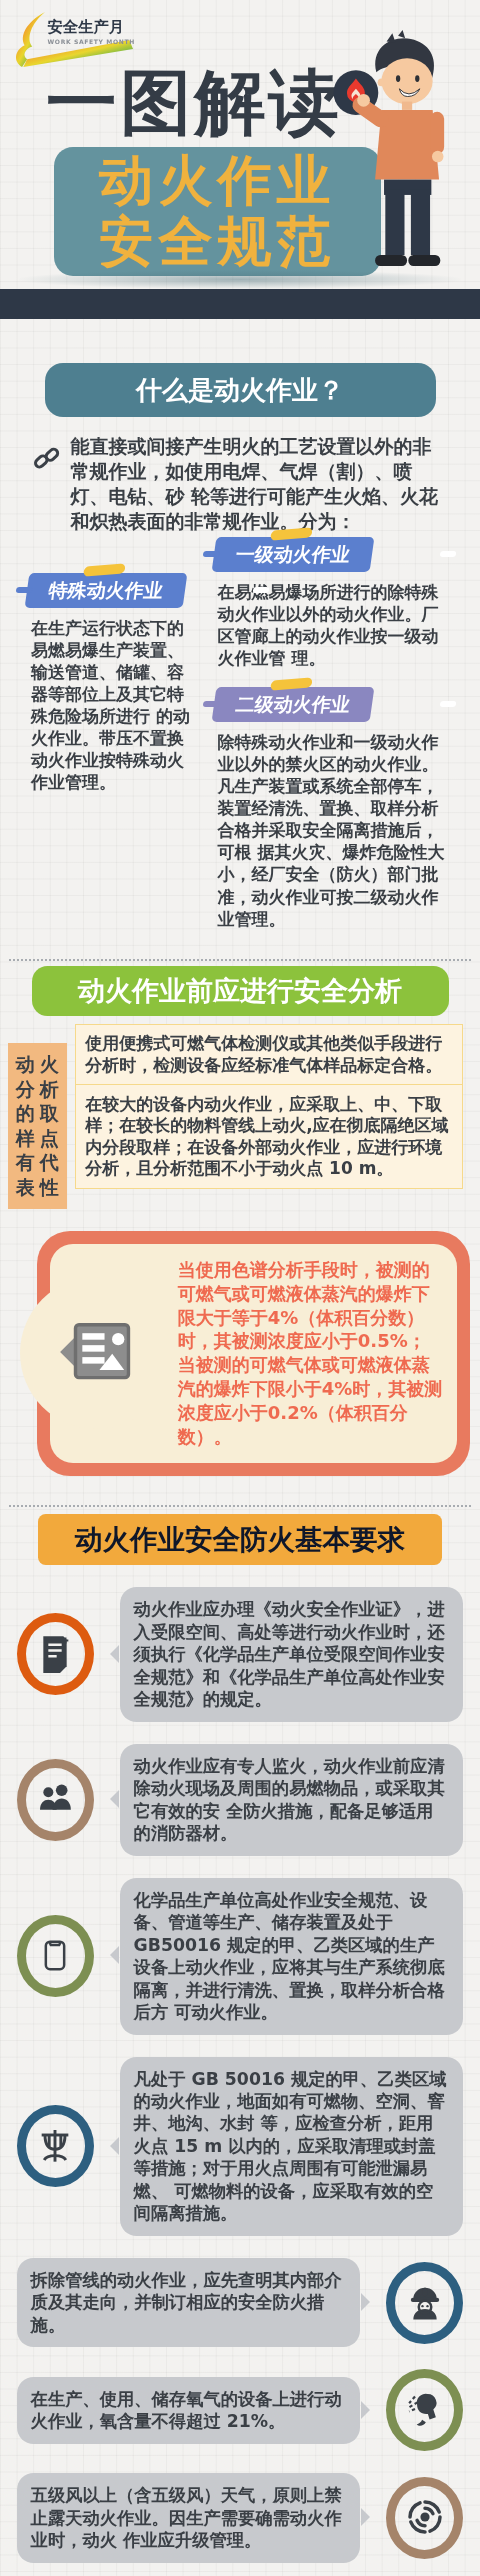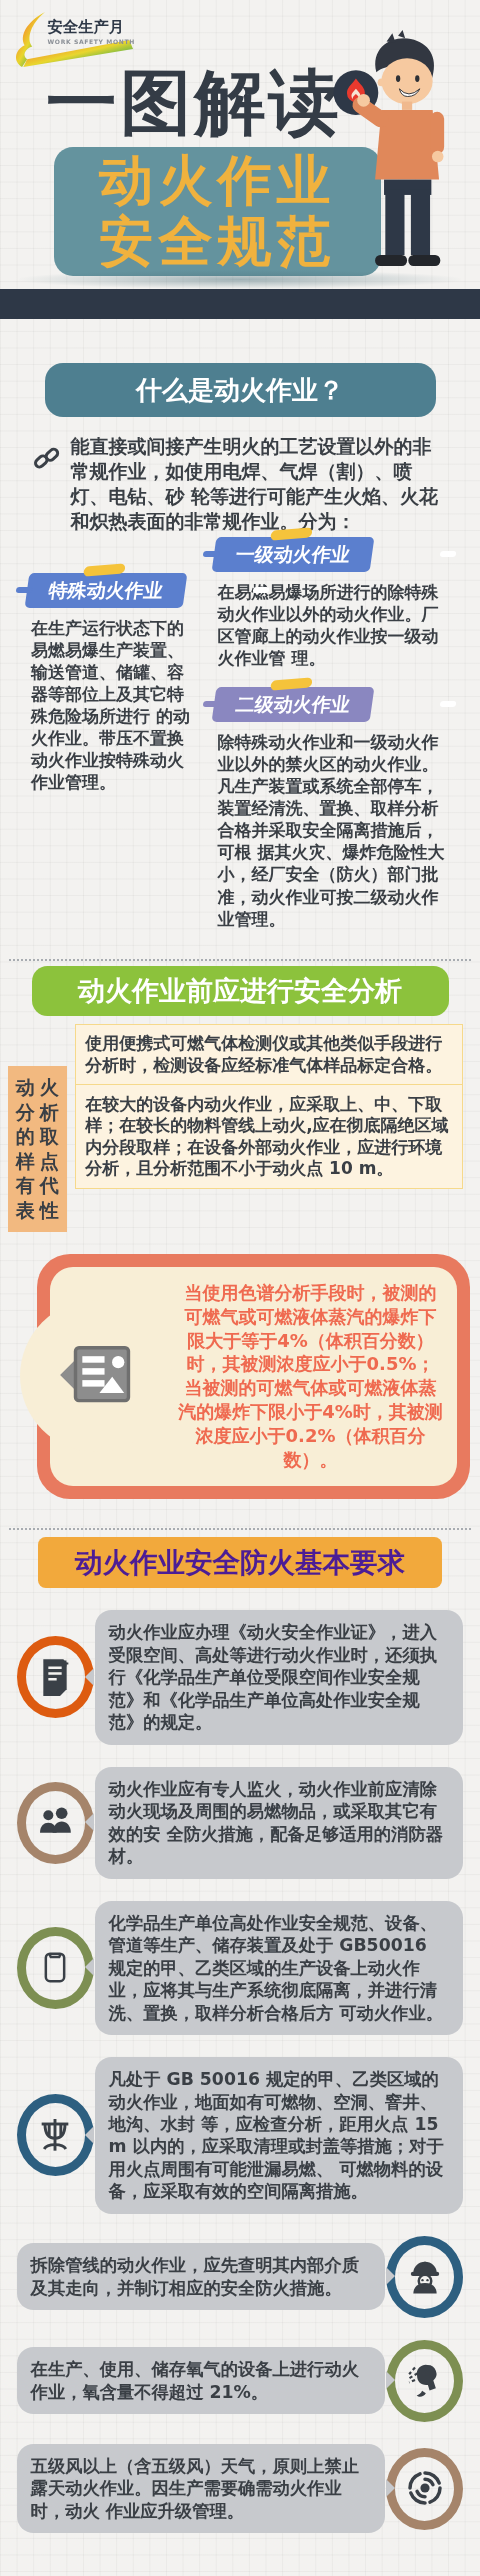--- a/index.html
+++ b/index.html
@@ -23,21 +23,21 @@
   .mascot{position:absolute;top:29.5px;right:1.3px;width:149px;height:257px;}
   .hero-shadow{position:absolute;left:19px;right:19px;bottom:0;height:19px;
     background:radial-gradient(ellipse at center, rgba(80,115,125,.5), rgba(80,115,125,0) 72%);}
   .navy-bar{height:30px;background:#2e3847;}
   
   .sec-header{margin:0 auto;text-align:center;font-weight:800;}
   .sec-header.teal{margin-top:44px;width:391px;background:#4e7f90;color:#fff;
     font-size:26px;padding:9.6px 0;border-radius:18px;}
   .sec-header.green{margin-top:5.1px;width:417px;background:#8cc23c;color:#fff;
     font-size:27px;padding:7px 0;border-radius:15.4px;}
-  .sec-header.amber{margin-top:6.4px;width:404px;background:#f2a93c;color:#4c1d95;
+  .sec-header.amber{margin-top:6.4px;width:404px;background:#f2a93c;color:#0f172a;
     font-size:27.5px;padding:7.7px 0;border-radius:7.7px;}
   .dotted{border:0;border-top:2.6px dotted #8f959c;margin:29.5px 9px 0;opacity:.75;}
   
   .intro{display:flex;align-items:flex-start;padding:0 33px 0 31px;margin-top:16.6px;}
   .chain{flex:0 0 33px;margin:9px 6.4px 0 0;}
   .intro p{margin:0;font-size:19px;line-height:1.32;}
   .cols{display:flex;gap:16.6px;padding:0 27px;margin-top:2.6px;}
   .col-l{flex:0 0 170px;}
   .col-r{flex:1;}
   .col-l .label-wrap{margin-top:36px;}
@@ -45,38 +45,38 @@
     font-size:19px;font-weight:800;border-radius:5.1px;transform:skewX(-8deg);}
   .brush.blue{background:#5b7fce;}
   .brush.purple{background:#8a87c0;margin-top:3.8px;}
   .brush::before{content:"";position:absolute;top:-8.3px;left:34%;width:41px;height:9.6px;
     background:#f5c33b;border-radius:5.1px;transform:rotate(-5deg);}
   .brush::after{content:"";position:absolute;top:50%;left:-11.5px;width:16.6px;height:5.8px;
     margin-top:-3.2px;background:inherit;border-radius:3.2px;box-shadow:237px 0 0 0 currentColor;}
   .cols p{margin:9px 4px 0;font-size:17px;line-height:1.3;white-space:pre-line;}
   
   .analysis{display:flex;gap:7.7px;padding:0 16.6px 0 7.7px;margin-top:7.7px;align-items:flex-start;}
-  .v-label{flex:0 0 54px;margin-top:42px;background:#f2b980;padding:10.2px 2.6px;
+  .v-label{flex:0 0 54px;margin-top:19px;background:#f2b980;padding:10.2px 2.6px;
     display:flex;flex-direction:column;row-gap:1.3px;text-align:center;}
   .v-label div{font-size:19px;letter-spacing:5.1px;padding-left:5.1px;line-height:1.22;}
   .rules{flex:1;background:#fdf3e0;border:1.9px solid #f6d98b;}
   .rules p{margin:0;padding:8.3px 9.6px;font-size:17px;line-height:1.26;
     border-bottom:1.9px solid #f6d98b;}
   .rules p:last-child{border-bottom:0;}
   .note-box{position:relative;margin:22px 10px 0 37px;background:#e87a5f;
-    border-radius:33px;padding:12.8px;text-align:center;}
+    border-radius:33px;padding:12.8px;}
   .note-inner{position:relative;background:#f8eed6;border-radius:23px;
     padding:14px 14px 14px 128px;min-height:145px;}
   .note-circle{position:absolute;left:-29.5px;top:50%;transform:translateY(-50%);
     width:152px;height:152px;background:#f8eed6;border-radius:50%;
     display:flex;align-items:center;justify-content:center;}
   .note-inner p{margin:0;font-size:18px;line-height:1.33;color:#ef6a50;}
   
   .items{margin-top:3.8px;}
-  .item{display:flex;align-items:center;gap:1px;margin:22px 16.6px 0;}
+  .item{display:flex;align-items:center;gap:26px;margin:22px 16.6px 0;}
   .item.rev{flex-direction:row-reverse;}
   .ring{flex:0 0 auto;width:59px;height:64px;border-radius:50%;border:9px solid #888;
     display:flex;align-items:center;justify-content:center;}
   .bubble{position:relative;background:#c7c9cd;border-radius:16.6px;
     padding:11px 14px;font-size:17.3px;line-height:1.3;}
   .item:not(.rev) .bubble::before{content:"";position:absolute;left:-15.4px;top:50%;
     margin-top:-9.6px;border:9.6px solid transparent;border-right-color:#c7c9cd;
     border-left-width:6.4px;}
   .item.rev .bubble::before{content:"";position:absolute;right:-15.4px;top:50%;
     margin-top:-9.6px;border:9.6px solid transparent;border-left-color:#c7c9cd;

